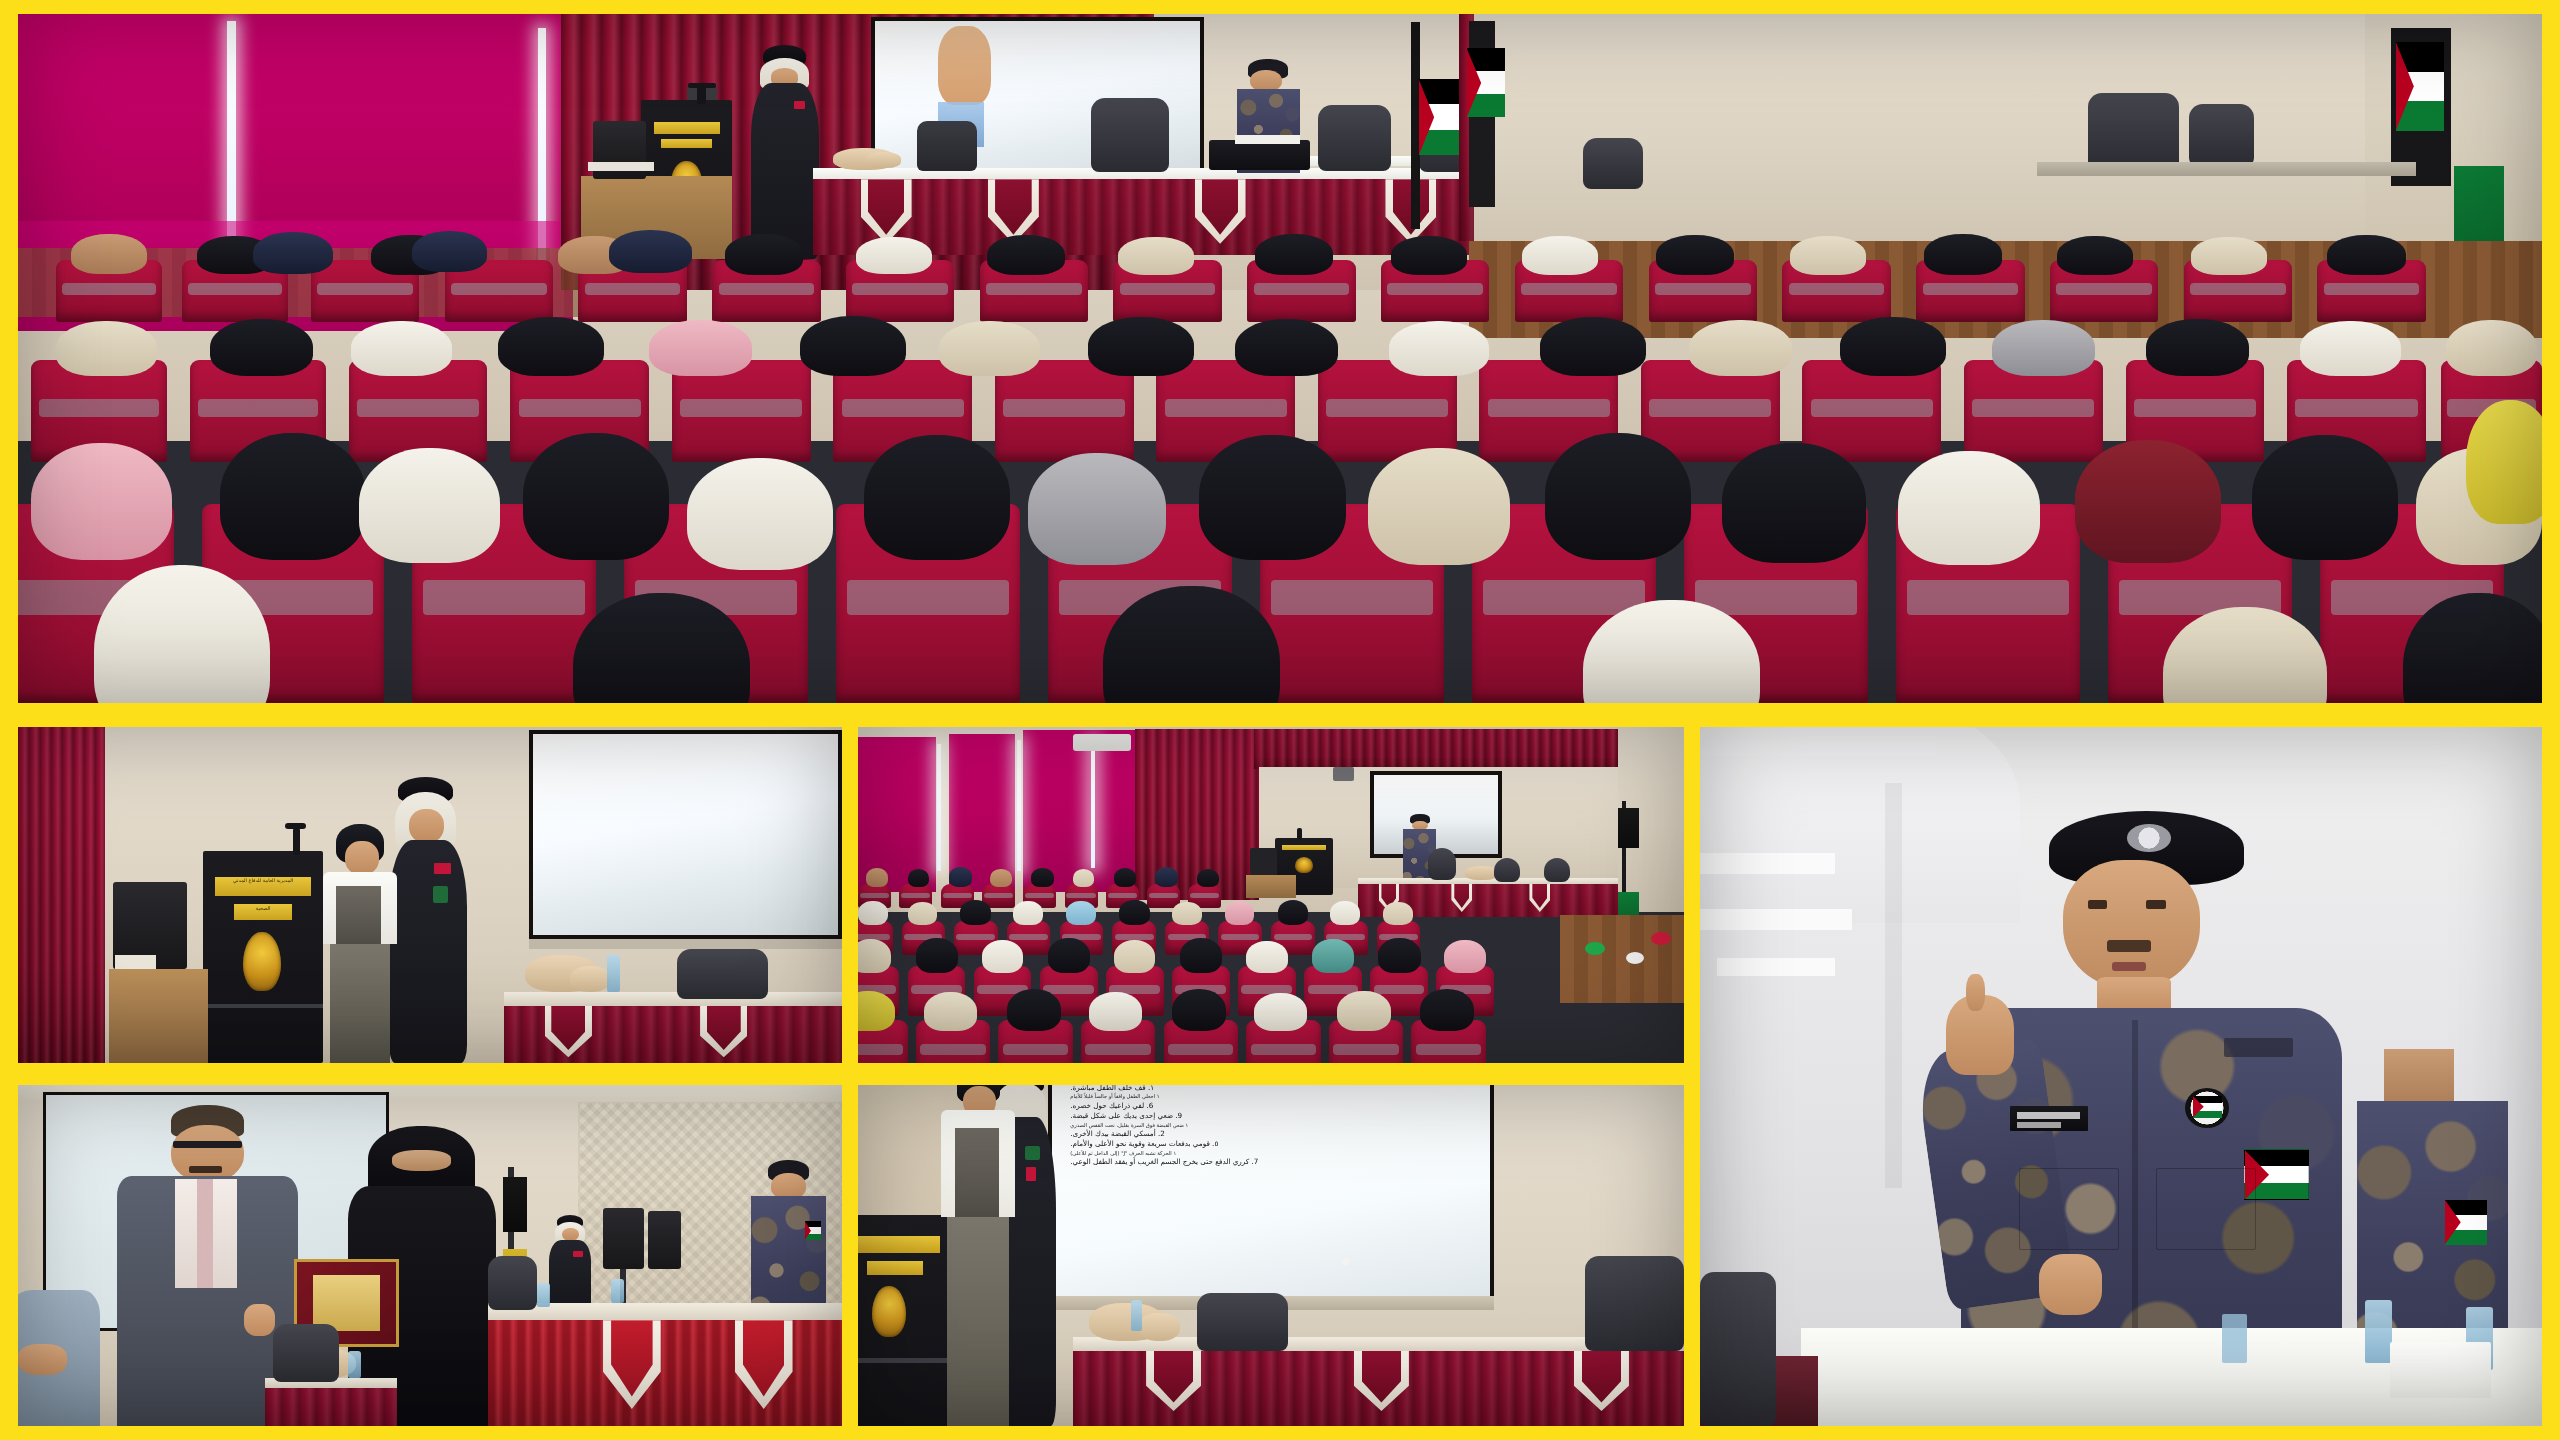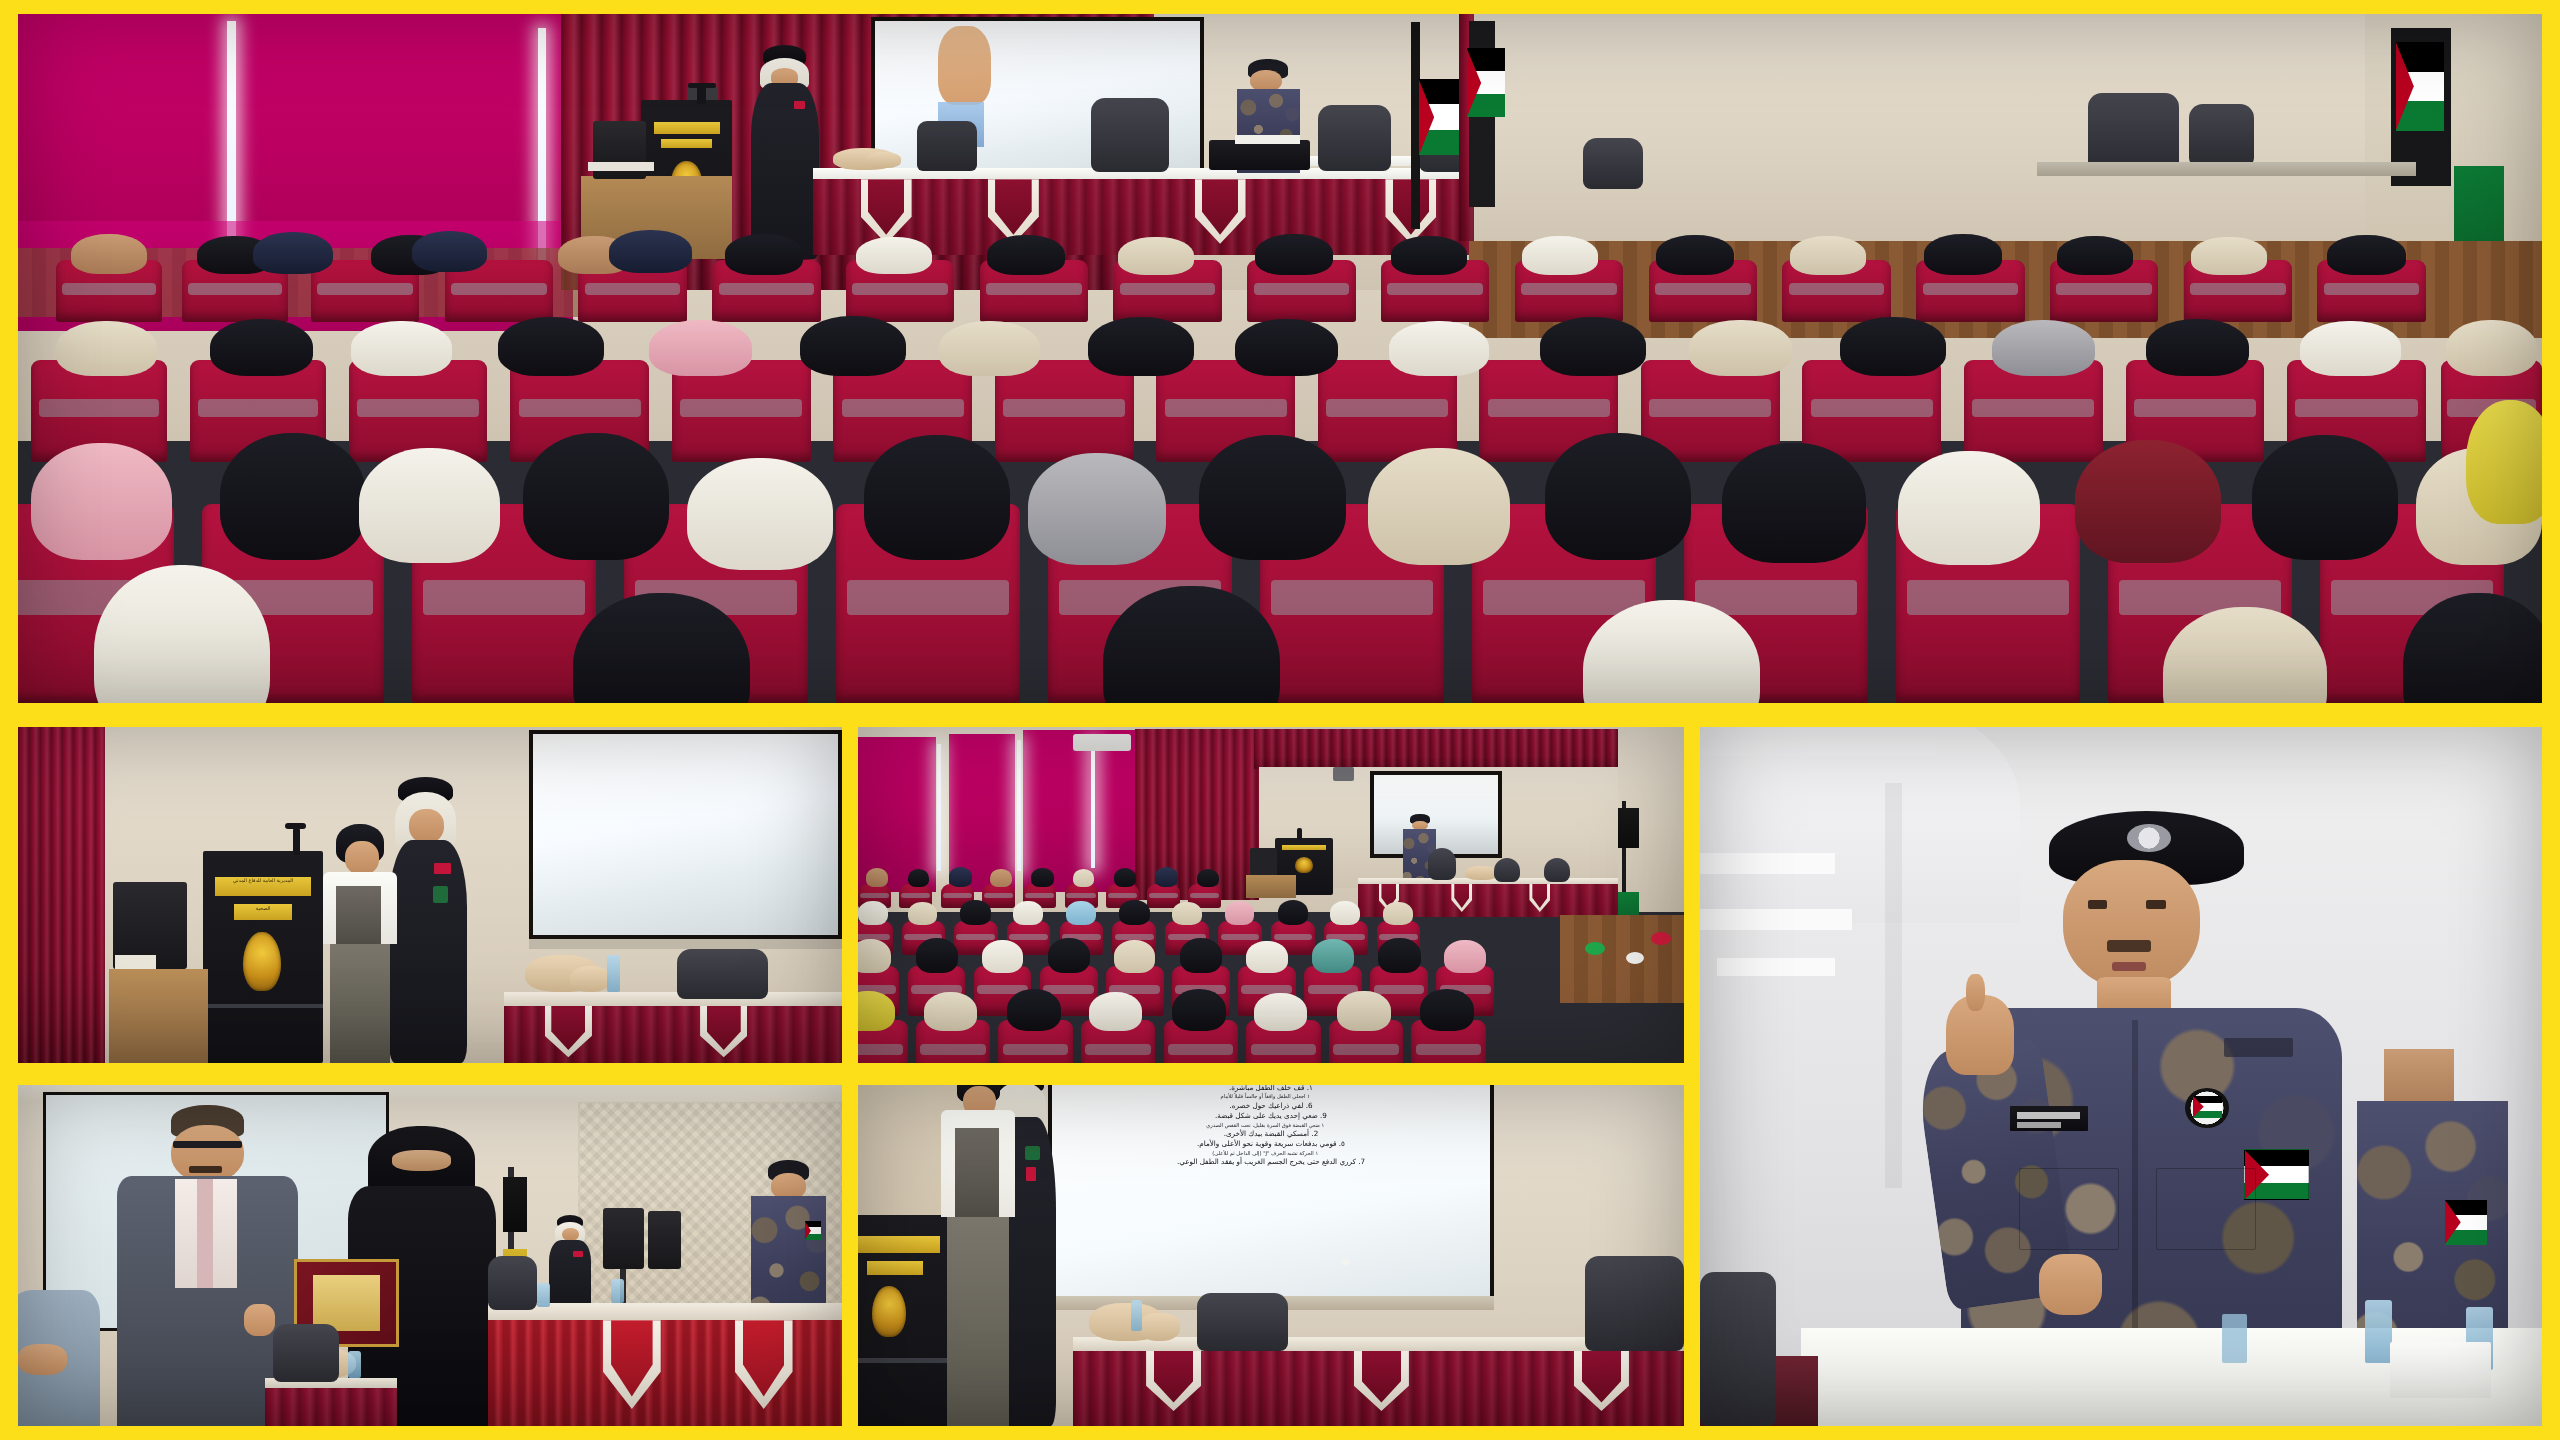--- a/index.html
+++ b/index.html
@@ -130,21 +130,21 @@
   .mic{background:#15151a;border-radius:2px;}
   .speaker{background:linear-gradient(180deg,#2a2a2e,#17171a);border-radius:3px;}
   .bottle{background:linear-gradient(180deg,rgba(180,215,235,.9),rgba(120,170,200,.85));border-radius:3px 3px 2px 2px;}
   .tablecloth{background:linear-gradient(180deg,#fbfbf8,#e9e9e4);}
   .arch{background:linear-gradient(180deg,#f4f4f5,#e4e4e7);border-radius:50% 50% 0 0;}
   .vent{background:linear-gradient(180deg,#f2f2f0,#dcdcd8);border-radius:3px;}
   .strip-light{background:linear-gradient(180deg,#ffffff,#e9f2ff);box-shadow:0 0 16px 5px rgba(255,255,255,.7);}
 
   
   .slide-text{
-    position:absolute;direction:rtl;text-align:center;color:#121318;
+    position:absolute;direction:rtl;text-align:left;color:#121318;
     font-family:"DejaVu Sans",sans-serif;line-height:1.45;
   }
   .slide-text .li{white-space:nowrap;}
   .slide-text .sub{font-size:.72em;color:#2a2c33;padding-right:2.2em;}
   .slide-title{position:absolute;direction:rtl;text-align:center;color:#8d1024;font-family:"DejaVu Sans",sans-serif;}
   .podium-label{position:absolute;direction:rtl;text-align:center;color:#3a2a05;font-family:"DejaVu Sans",sans-serif;}
 
   .vignette{position:absolute;inset:0;box-shadow:inset 0 0 90px rgba(0,0,0,.30);pointer-events:none;}
 </style>
 </head>

